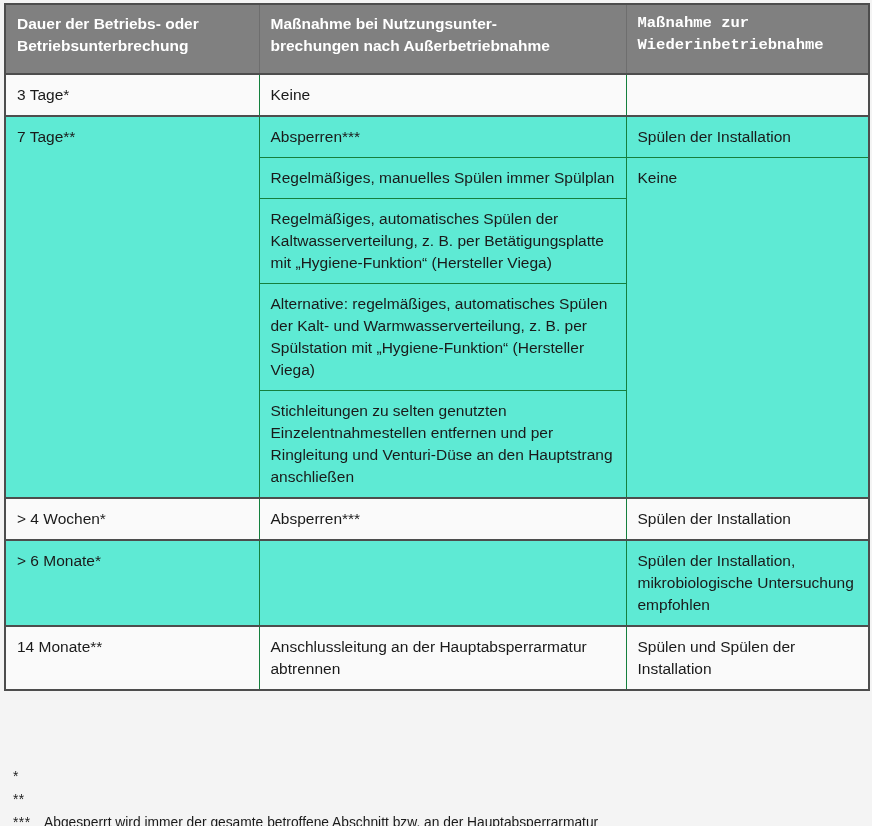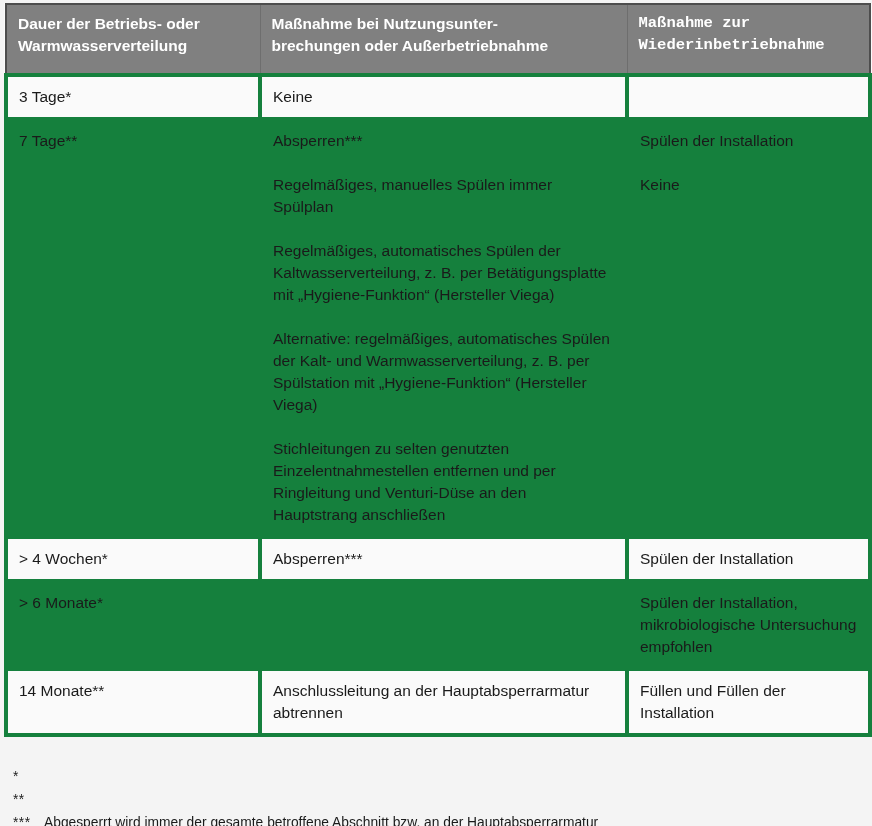--- a/index.html
+++ b/index.html
@@ -29,21 +29,21 @@
     table-layout: fixed;
     border: 2px solid #4d4d4d;
     background: #fafafa;
   }
   .tbl td, .tbl th {
     vertical-align: top;
     padding: 9px 10px 9px 11px;
     font-size: 15.5px;
     line-height: 1.42;
     color: #1a1a1a;
-    border: 4px solid #15803d;
+    border: 1px solid #15803d;
     box-sizing: border-box;
   }
 
   
   .hdr th {
     background: #808080;
     color: #ffffff;
     font-weight: bold;
     font-size: 15.5px;
     line-height: 1.40;
@@ -55,21 +55,21 @@
   .hdr th:first-child { border-left: none; }
   .hdr th:last-child  { border-right: none; font-family: Liberation Mono, monospace; }
 
   
   .c1 { width: 254px; }
   .c2 { width: 367px; }
   .c3 { width: 243px; }
 
   
   .light { background: #fafafa; }
-  .shade { background: #15803d; }
+  .shade { background: #5eead4; }
 
   
   .band-top > td, .band-top > th { border-top: 2px solid #4d4d4d; }
 
   
   .inner { border-top: 1px solid #a8a8a8 !important; }
 
   .mid   { vertical-align: middle; }
 
   
@@ -107,25 +107,25 @@
     <colgroup>
       <col class="c1">
         <col class="c2">
         <col class="c3">
     </colgroup>
 
     <thead>
       <tr class="hdr">
         <th>
           <span>Dauer der Betriebs- oder</span><br>
-          <span>Warmwasserverteilung</span>
+          <span>Betriebsunterbrechung</span>
         </th>
         <th>
           <span>Maßnahme bei Nutzungsunter-</span><br>
-          <span>brechungen oder Außerbetriebnahme</span>
+          <span>brechungen nach Außerbetriebnahme</span>
         </th>
         <th>
           <span>Maßnahme zur</span><br>
           <span>Wiederinbetriebnahme</span>
         </th>
       </tr>
     </thead>
 
     <tbody>
 
@@ -162,21 +162,21 @@
 
       <tr class="shade band-top">
         <td class="shade mid">&gt; 6 Monate*</td>
         <td class="shade"></td>
         <td class="shade">Spülen der Installation, mikrobiologische Untersuchung empfohlen</td>
       </tr>
 
       <tr class="light band-top">
         <td class="light mid">14 Monate**</td>
         <td class="light">Anschlussleitung an der Hauptabsperrarmatur abtrennen</td>
-        <td class="light">Füllen und Füllen der Installation</td>
+        <td class="light">Spülen und Spülen der Installation</td>
       </tr>
     </tbody>
   </table>
 
   <div class="notes">
     <div class="note">
       <span class="mark">*</span>
     </div>
     <div class="note">
       <span class="mark">**</span>

